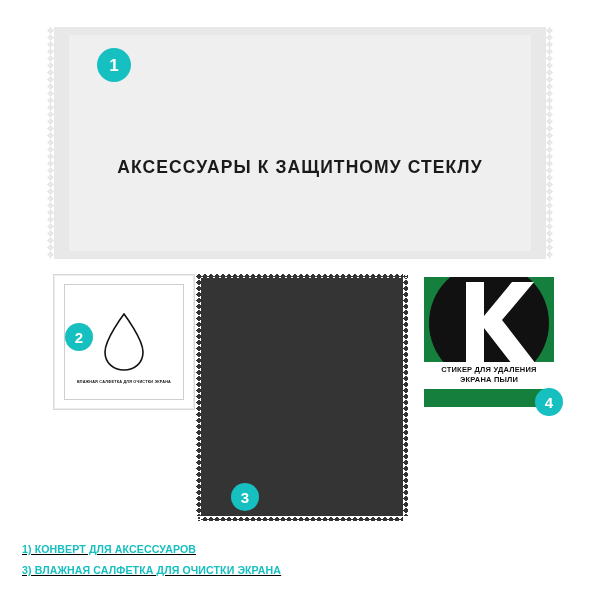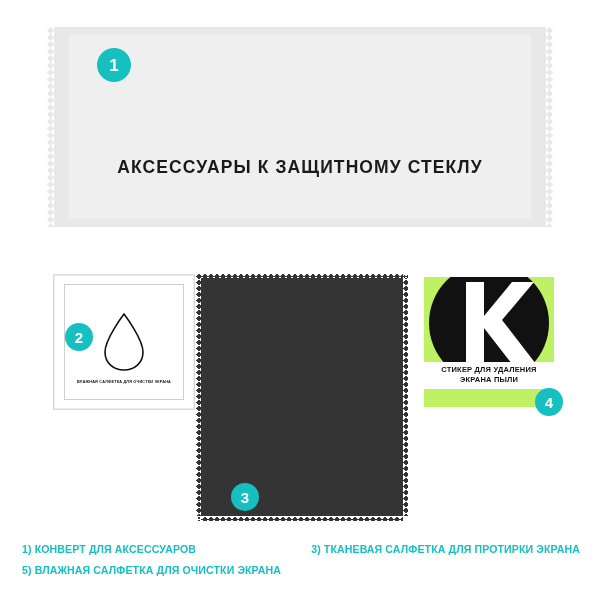--- a/index.html
+++ b/index.html
@@ -36,21 +36,21 @@
   .badge-2 { width: 28px; height: 28px; font-size: 15px; left: 65px;  top: 323px; }
   .badge-3 { width: 28px; height: 28px; font-size: 15px; left: 231px; top: 483px; }
   .badge-4 { width: 28px; height: 28px; font-size: 15px; left: 535px; top: 388px; }
 
   
   .envelope {
     position: absolute;
     left: 47px;
     top: 27px;
     width: 506px;
-    height: 200px;
+    height: 232px;
     background: #e8e8e8;
     z-index: 5;
   }
   .envelope .inner-sheet {
     position: absolute;
     left: 22px;
     top: 8px;
     right: 22px;
     bottom: 8px;
     background: #efefef;
@@ -157,21 +157,21 @@
   .cloth-edge.left { left: 0; }
   .cloth-edge.right { right: 0; }
 
   
   .sticker {
     position: absolute;
     left: 424px;
     top: 277px;
     width: 130px;
     height: 130px;
-    background: #bef264;
+    background: #15803d;
     z-index: 5;
     overflow: hidden;
   }
   .sticker .k-mark {
     position: absolute;
     left: 50%;
     top: 46px;
     transform: translate(-50%, -50%);
     width: 126px;
     height: 126px;
@@ -191,22 +191,22 @@
     letter-spacing: 0.2px;
   }
 
   
   .legend {
     position: absolute;
     left: 22px;
     right: 20px;
     bottom: 24px;
     display: flex;
-    justify-content: space-between;
     z-index: 15;
+    text-decoration: underline;
   }
   .legend-col {
     display: flex;
     flex-direction: column;
     gap: 9px;
   }
   .legend-col.right { text-align: left; }
   .legend-item {
     font-size: 10.6px;
     font-weight: bold;
@@ -254,20 +254,19 @@
     <div class="sticker-label">
       <div>СТИКЕР ДЛЯ УДАЛЕНИЯ</div>
       <div>ЭКРАНА ПЫЛИ</div>
     </div>
   </div>
   <div class="badge badge-4">4</div>
 
   <div class="legend">
     <div class="legend-col left">
       <div class="legend-item">1) КОНВЕРТ ДЛЯ АКСЕССУАРОВ</div>
-      <div class="legend-item">5) ВЛАЖНАЯ САЛФЕТКА ДЛЯ ОЧИСТКИ ЭКРАНА</div>
+      <div class="legend-item">3) ВЛАЖНАЯ САЛФЕТКА ДЛЯ ОЧИСТКИ ЭКРАНА</div>
     </div>
     <div class="legend-col right">
-      <div class="legend-item">3) ТКАНЕВАЯ САЛФЕТКА ДЛЯ ПРОТИРКИ ЭКРАНА</div>
     </div>
   </div>
 
 </div>
 
 </body></html>

